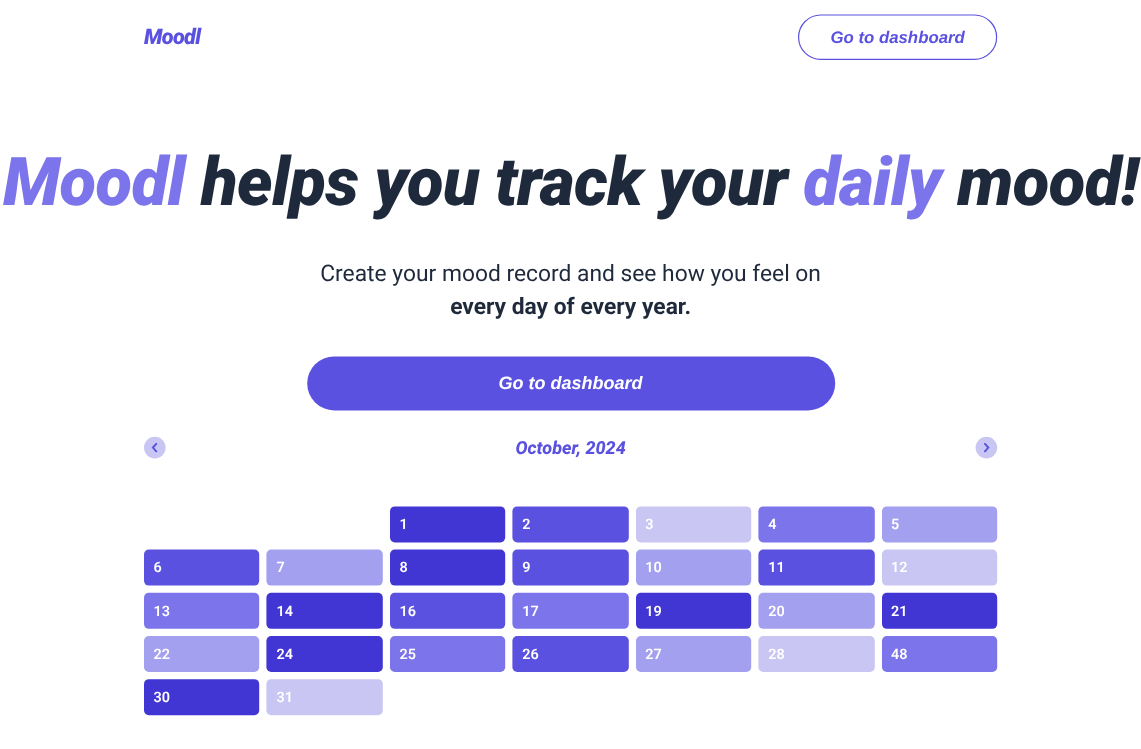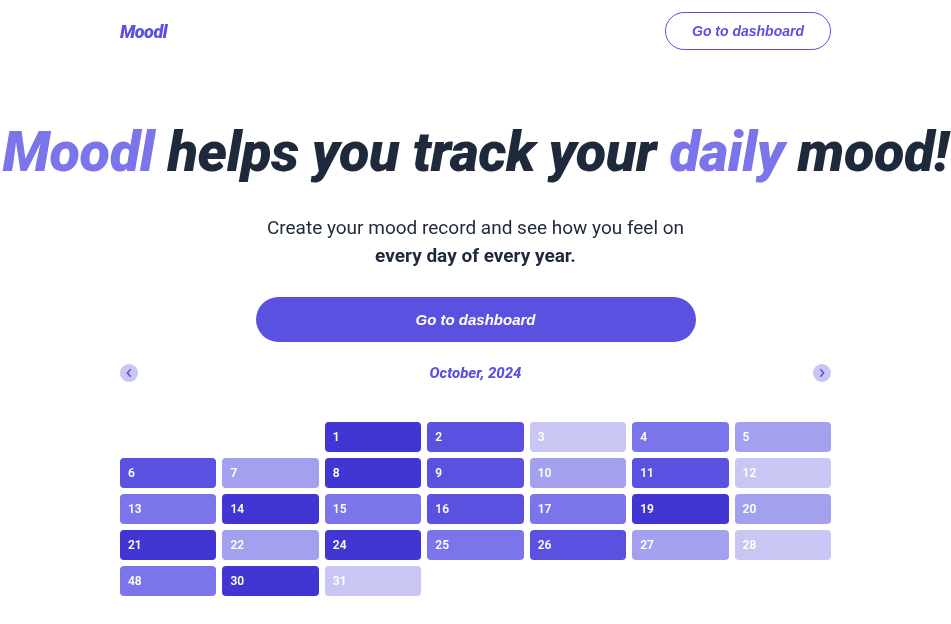--- a/index.html
+++ b/index.html
@@ -161,21 +161,20 @@
       <div class="day m4">5</div>
       <div class="day m2">6</div>
       <div class="day m4">7</div>
       <div class="day m1">8</div>
       <div class="day m2">9</div>
       <div class="day m4">10</div>
       <div class="day m2">11</div>
       <div class="day m5">12</div>
       <div class="day m3">13</div>
       <div class="day m1">14</div>
-      <div class="day m3">15</div>
       <div class="day m2">16</div>
       <div class="day m3">17</div>
       <div class="day m1">19</div>
       <div class="day m4">20</div>
       <div class="day m1">21</div>
       <div class="day m4">22</div>
       <div class="day m1">24</div>
       <div class="day m3">25</div>
       <div class="day m2">26</div>
       <div class="day m4">27</div>

